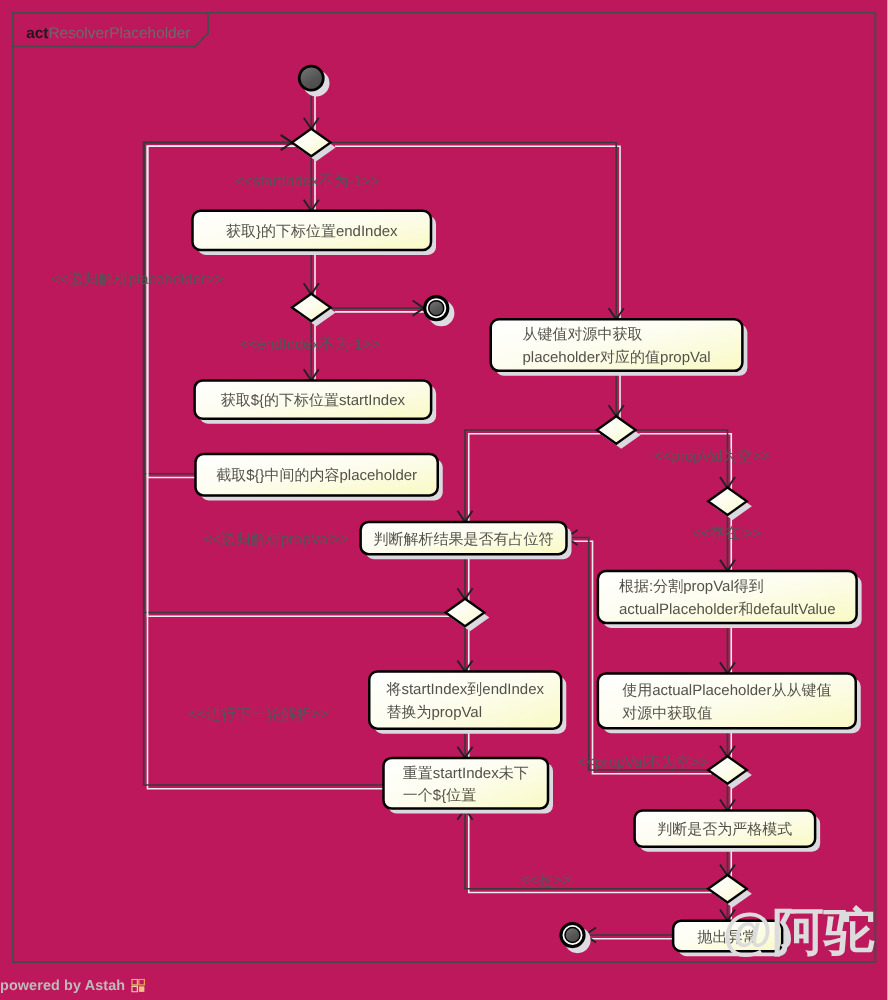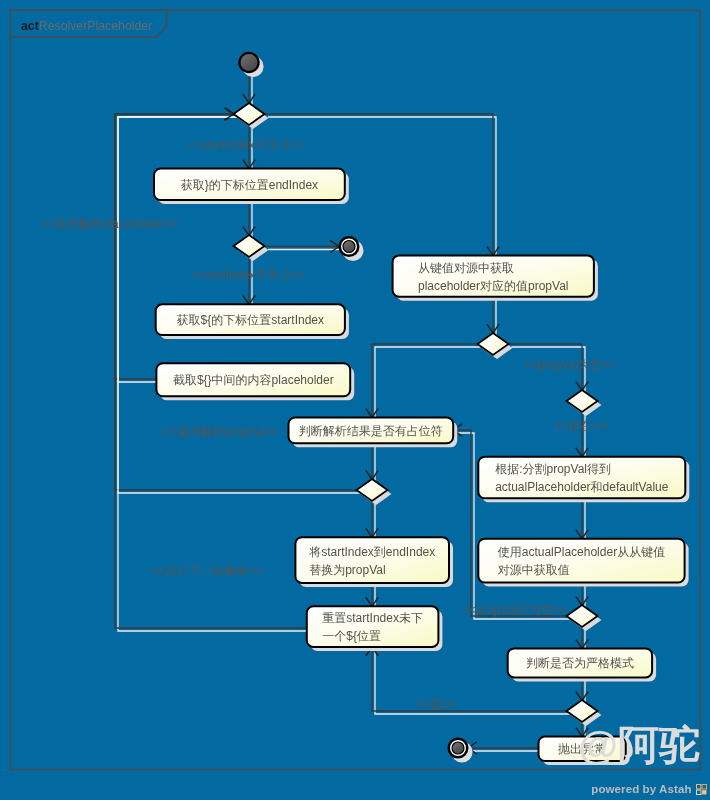--- a/index.html
+++ b/index.html
@@ -1,27 +1,27 @@
 <!DOCTYPE html>
 <html><head>
 <meta charset="utf-8">
 <title>act ResolverPlaceholder</title>
 <style>
   html,body{margin:0;padding:0;background:#ffffff;}
   body{width:710px;height:800px;overflow:hidden;
        font-family:"Liberation Sans","DejaVu Sans",sans-serif;}
-  #canvas{position:relative;width:710px;height:800px;background:#0369a1;}
+  #canvas{position:relative;width:710px;height:800px;background:#be185d;}
   #diagram{position:absolute;left:0;top:0;width:710px;height:800px;}
   .nodetext{font-size:12px;fill:#52524a;}
   .edgelabel{font-size:12px;fill:#555555;}
   .frametitle{font-size:12.3px;fill:#6a6a6a;}
   .frametitle .kw{font-weight:bold;fill:#1a1a1a;}
   .credit{font-size:11.5px;color:#bcbcbc;fill:#bcbcbc;font-weight:bold;letter-spacing:0.1px;}
   .wm{font-size:41px;fill:#dcdcdc;font-weight:bold;}
-  #footer{position:absolute;left:0;top:781px;width:707px;text-align:right;
+  #footer{position:absolute;left:0;top:781px;width:585px;
           white-space:nowrap;line-height:13px;}
   #footer .astah-logo{vertical-align:-2px;margin-left:0px;}
 </style>
 </head>
 <body>
 
 <div id="canvas">
 <svg id="diagram" viewBox="0 0 710 800" xmlns="http://www.w3.org/2000/svg">
   <defs>
     <linearGradient id="nodeGrad" x1="0" y1="0" x2="1" y2="1">

